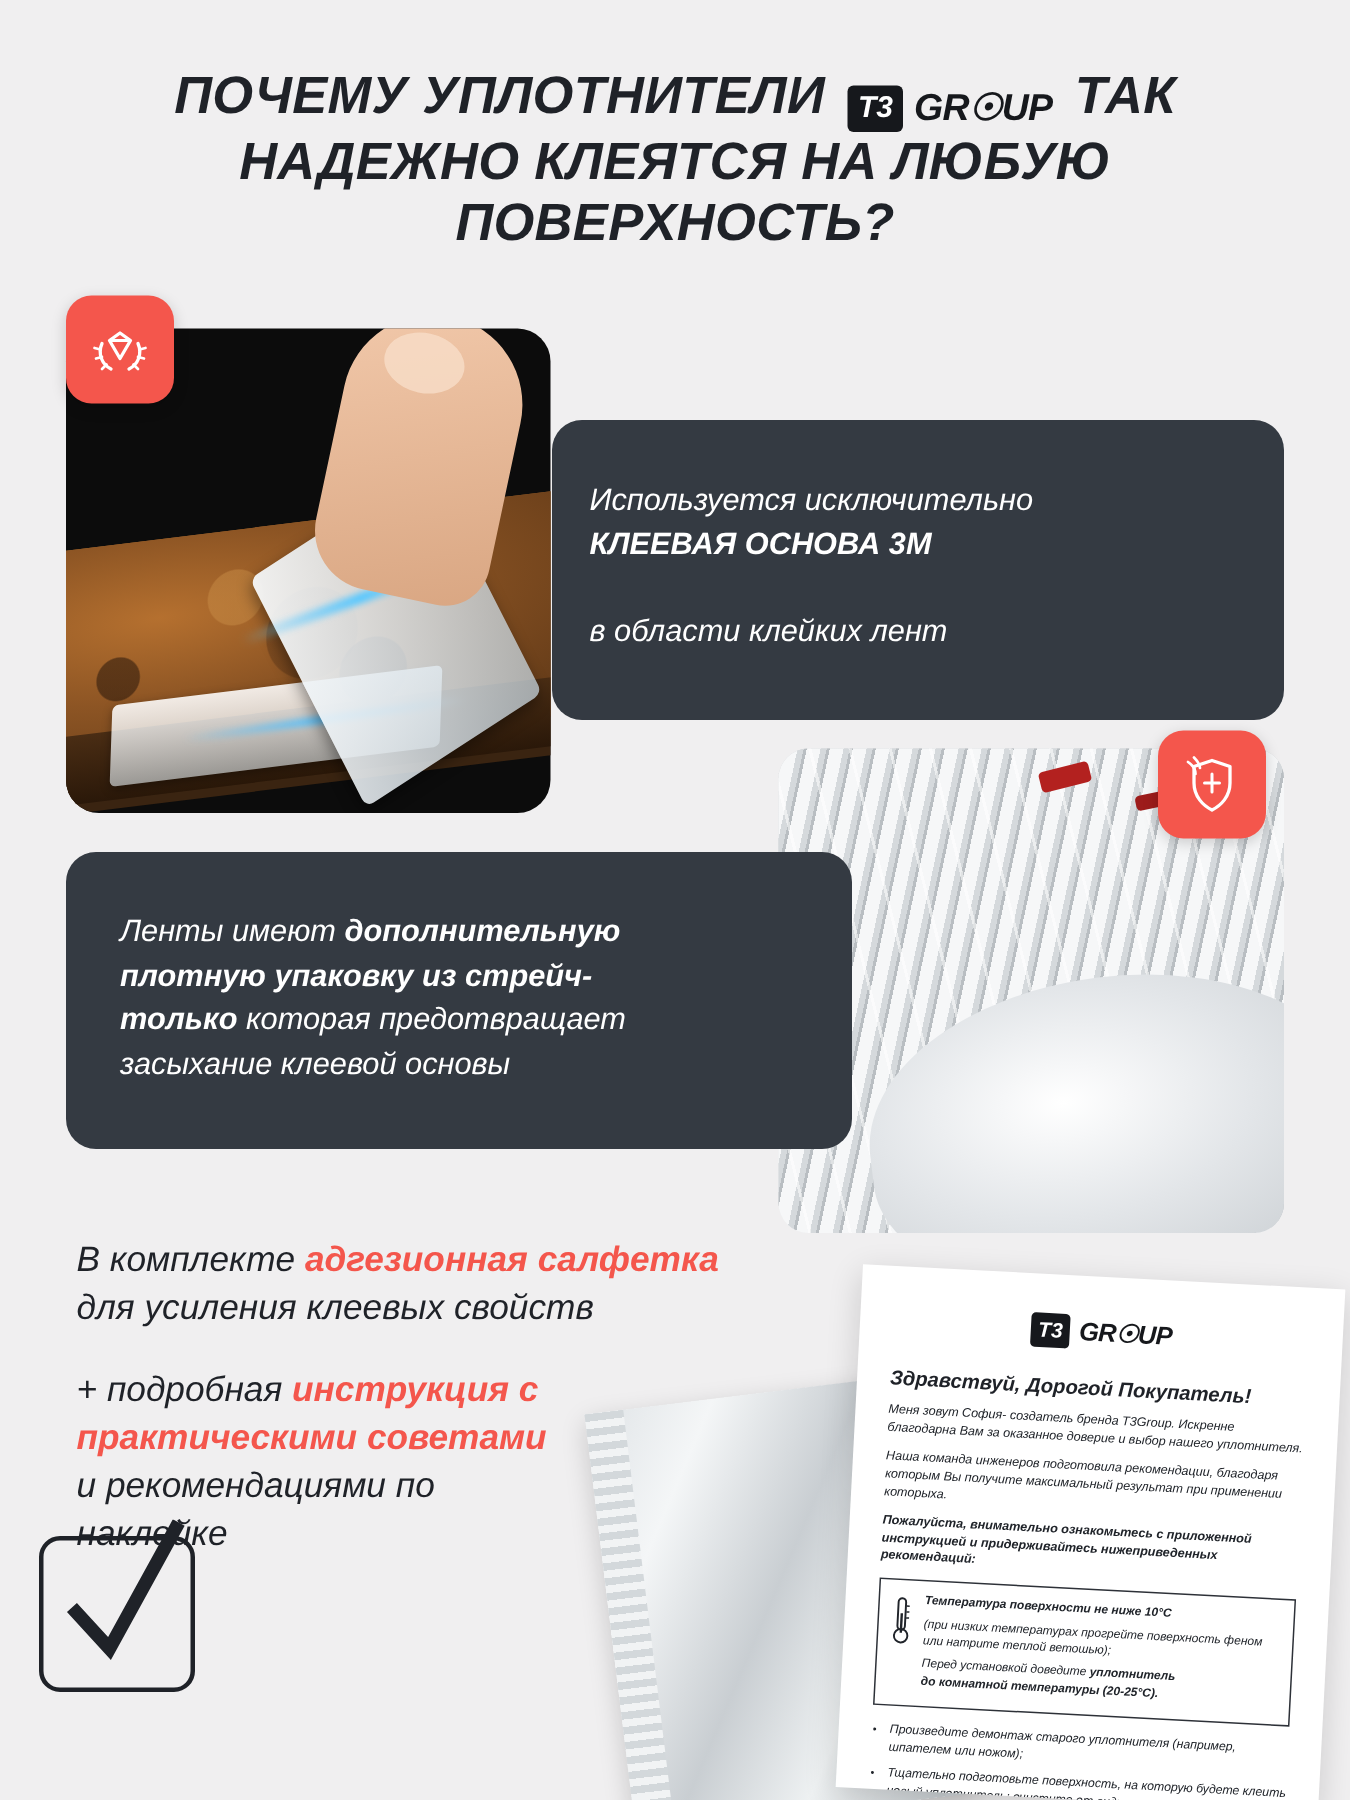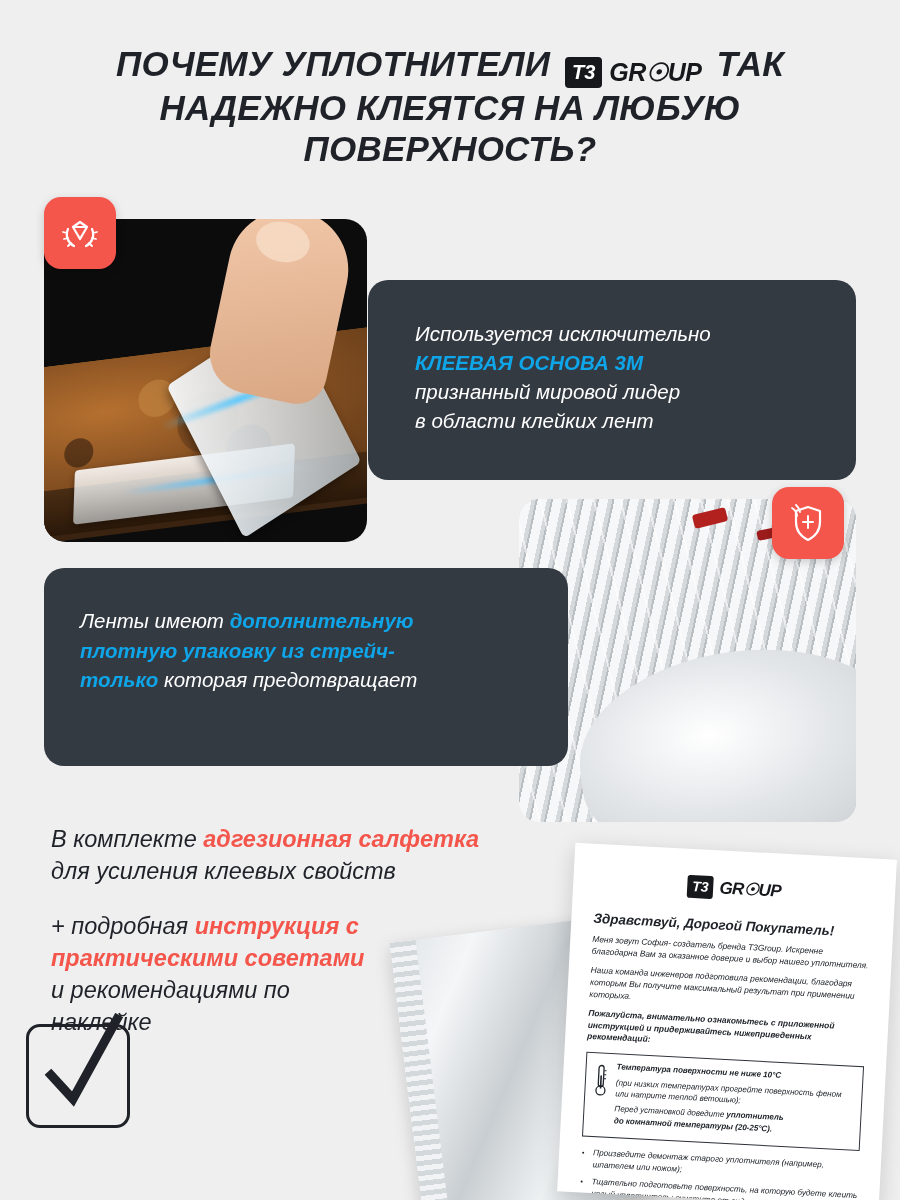--- a/index.html
+++ b/index.html
@@ -109,24 +109,24 @@
   .badge svg { display: block; }
   .badge-1 { left: 44px; top: 197px; }
   .badge-2 { left: 772px; top: 487px; }
 
   .card {
     position: absolute; background: #343a42; border-radius: 20px;
     color: #ffffff;
   }
   .card1 {
     left: 368px; top: 280px; width: 488px; height: 200px;
-    padding: 39px 0 0 47px;
+    padding: 39px 0 0 25px;
   }
   .card1 p { font-size: 20.5px; line-height: 1.42; }
-  .hl { color: #0ea5e9; font-weight: bold; }
+  .hl { color: #ffffff; font-weight: bold; }
 
   
   .photo2 {
     position: absolute; left: 519px; top: 499px; width: 337px; height: 323px;
     border-radius: 20px; overflow: hidden;
     background: linear-gradient(180deg,#cfd3d6,#e9ecee);
   }
   .coil {
     position: absolute; left: -40px; top: -20px; width: 440px; height: 380px;
     background:
@@ -256,21 +256,21 @@
       <path d="M34 16 c3 7 0 14 -6 17" fill="none" stroke="#fff" stroke-width="2.2" stroke-linecap="round"></path>
       <path d="M9 20 l-4 -1 M10 25 l-4 1 M13 30 l-3 3" stroke="#fff" stroke-width="1.8" stroke-linecap="round"></path>
       <path d="M35 20 l4 -1 M34 25 l4 1 M31 30 l3 3" stroke="#fff" stroke-width="1.8" stroke-linecap="round"></path>
     </svg>
   </div>
 
   <div class="card card1">
     <p>
       <span>Используется исключительно</span><br>
       <span class="hl">КЛЕЕВАЯ ОСНОВА 3М</span><br>
-      <span>признанный мировой лидер</span><br>
+      <br>
       <span>в области клейких лент</span>
     </p>
   </div>
 
   <div class="photo2">
     <div class="coil"></div>
     <div class="coil-core"></div>
     <div class="red-spot"></div>
     <div class="red-spot2"></div>
   </div>
@@ -281,20 +281,21 @@
       <path d="M20 14 v12 M15 20 h10" stroke="#fff" stroke-width="2" stroke-linecap="round"></path>
       <path d="M4 6 c3 2 5 5 5 8 M8 3 c2 2 4 4 4 7" fill="none" stroke="#fff" stroke-width="1.8" stroke-linecap="round"></path>
     </svg>
   </div>
 
   <div class="card card2">
     <p>
       <span>Ленты имеют </span><span class="hl">дополнительную</span><br>
       <span class="hl">плотную упаковку из стрейч-</span><br>
       <span class="hl">только</span><span> которая предотвращает</span><br>
+      <span>засыхание клеевой основы</span>
     </p>
   </div>
 
   <div class="bottom">
     <p class="p1">
       <span>В комплекте </span><span class="hl">адгезионная салфетка</span><br>
       <span>для усиления клеевых свойств</span>
     </p>
     <p>
       <span>+ подробная </span><span class="hl">инструкция с</span><br>

